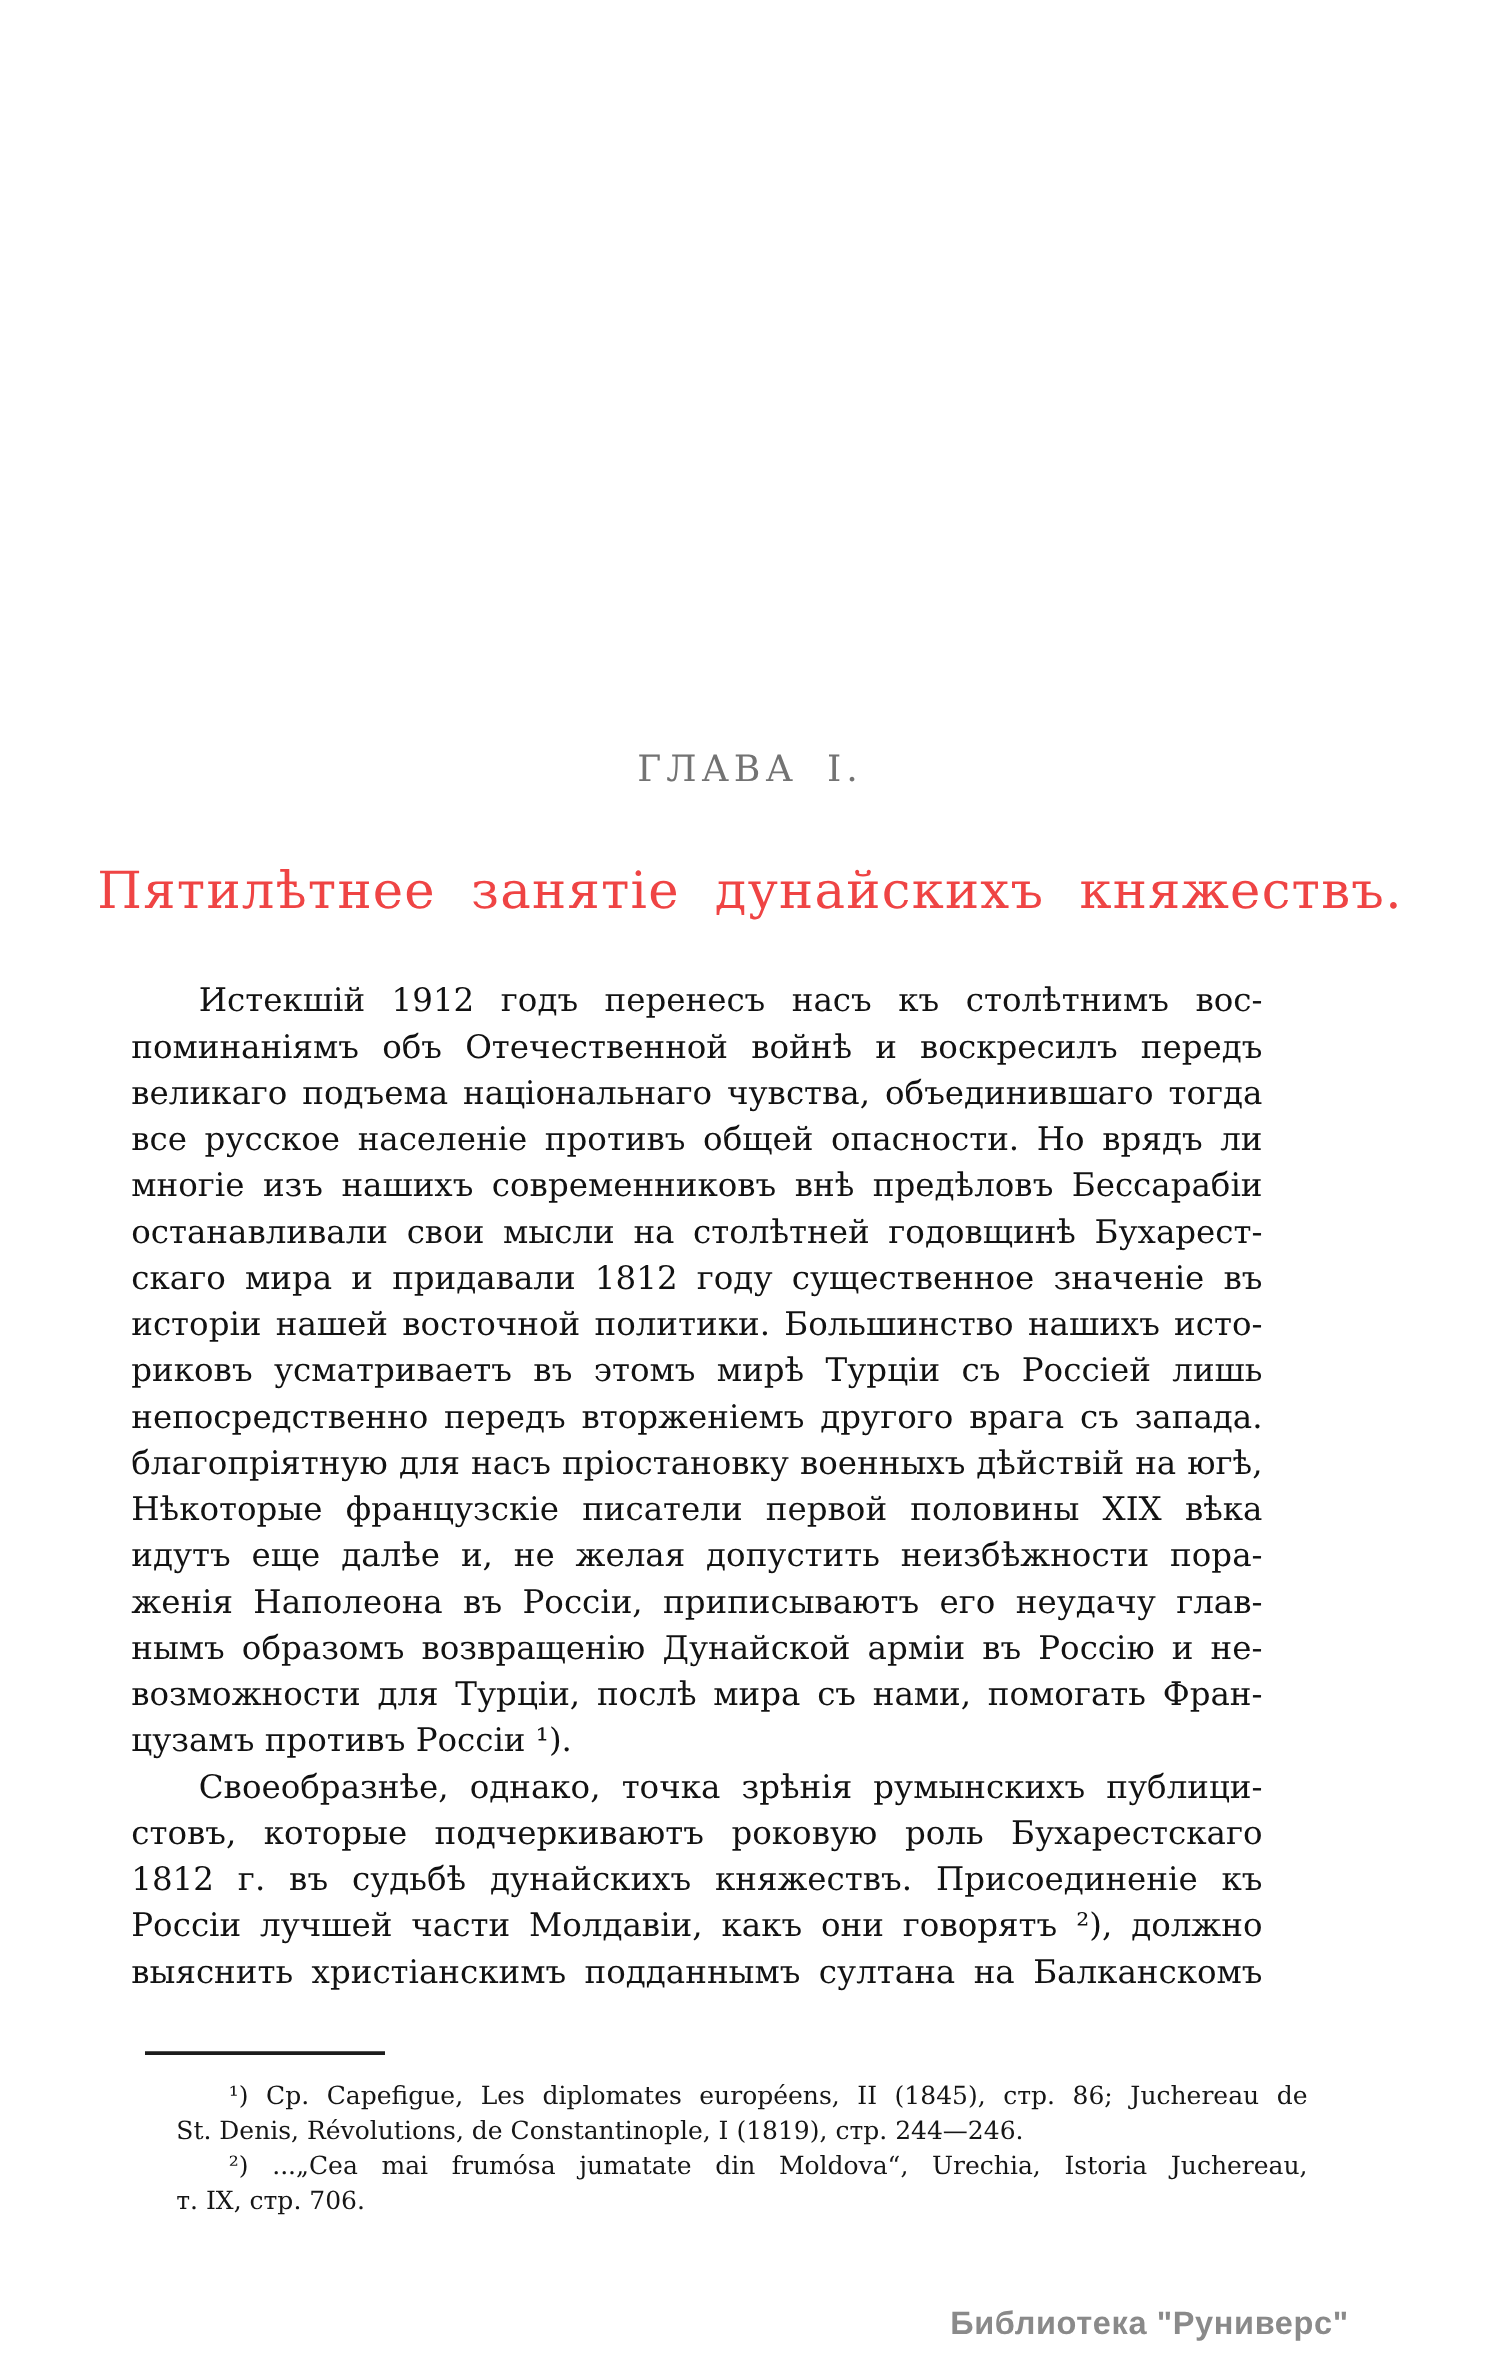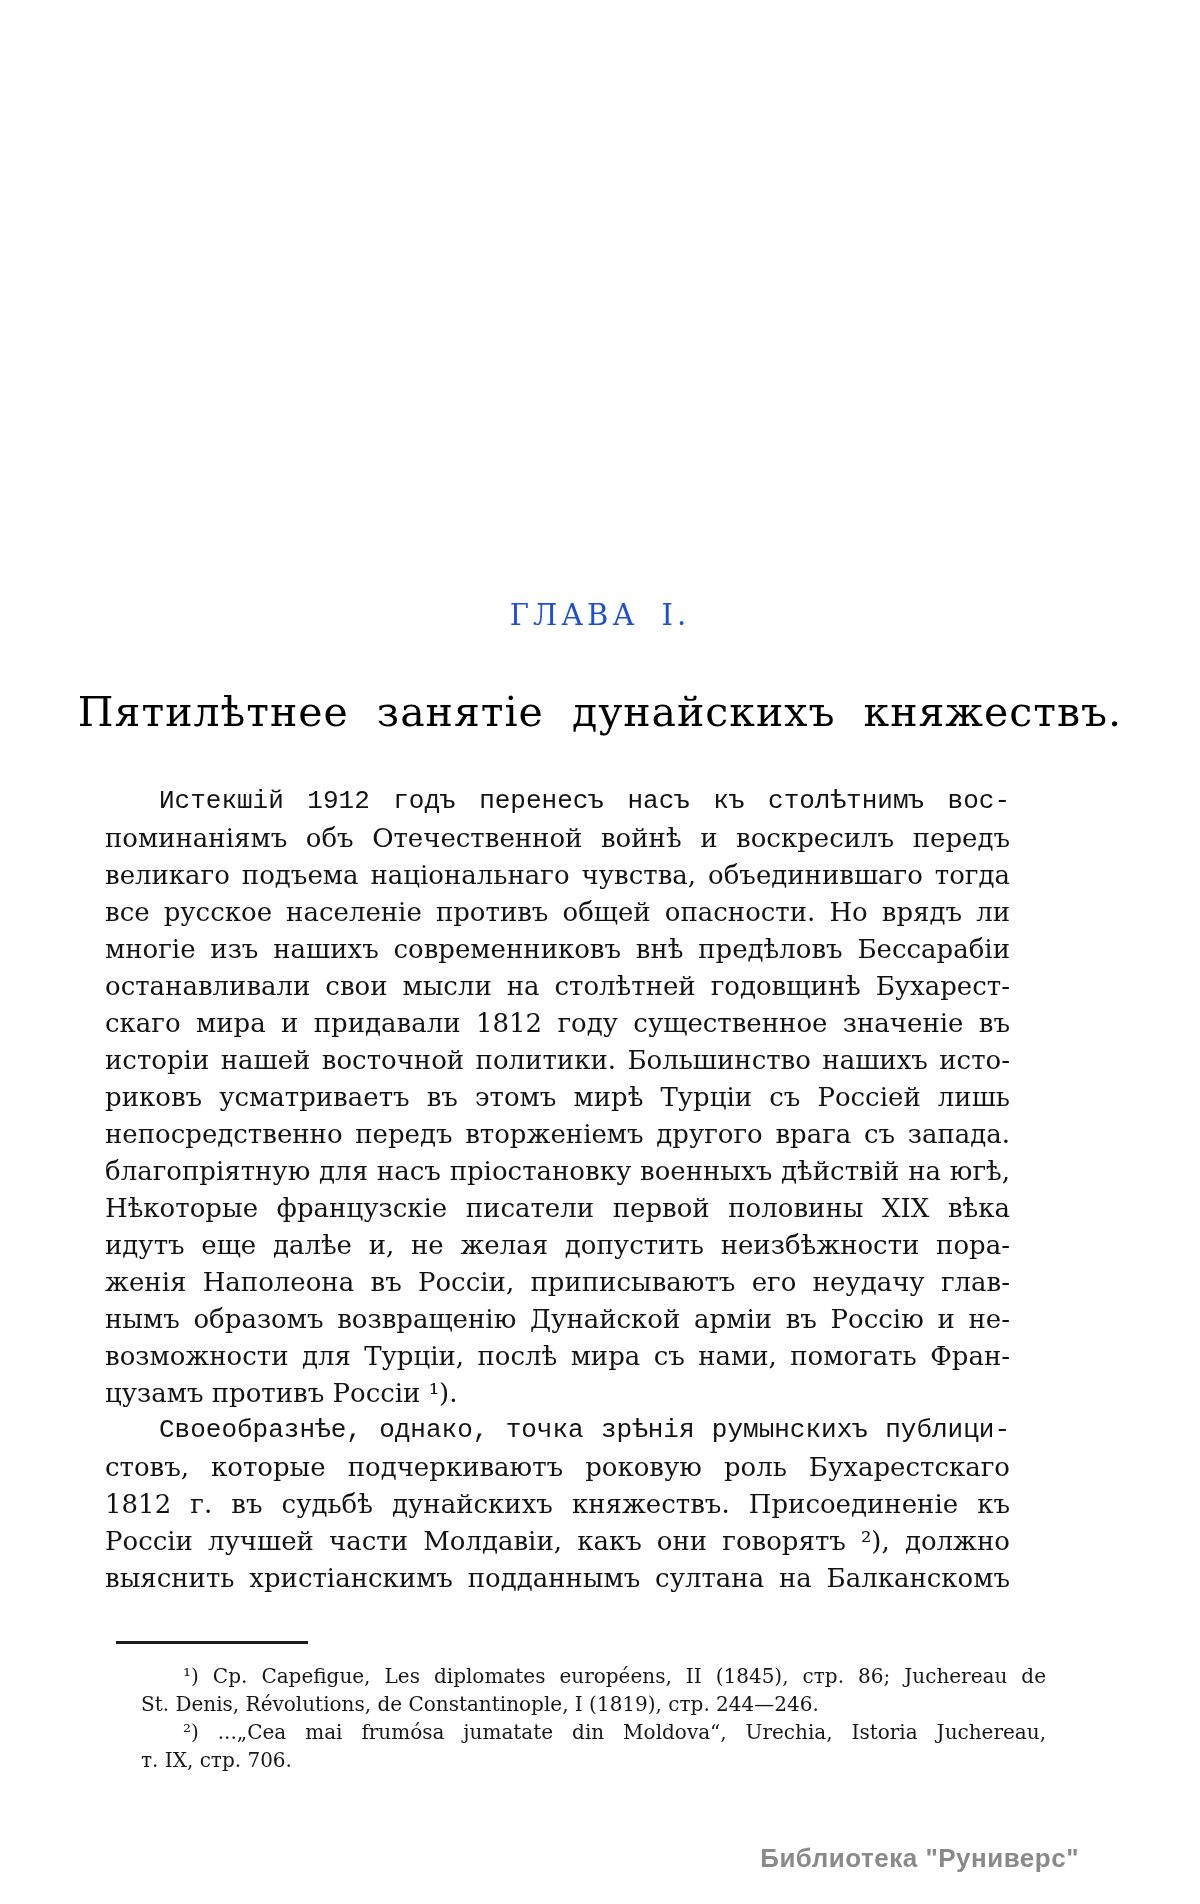--- a/index.html
+++ b/index.html
@@ -18,51 +18,51 @@
   }
   .chapter-heading {
     position: absolute;
     top: 598px;
     left: 0;
     width: 1200px;
     text-align: center;
     font-size: 29px;
     letter-spacing: 4px;
     word-spacing: 10px;
-    color: #1d4ed8;
+    color: #737373;
   }
   .page-title {
     position: absolute;
     top: 688px;
     left: 0;
     width: 1200px;
     text-align: center;
     font-size: 41px;
     letter-spacing: 1px;
     word-spacing: 14px;
-    color: #000000;
+    color: #ef4444;
   }
   .body-text {
     position: absolute;
     top: 783px;
     left: 105px;
     width: 905px;
     font-size: 26px;
     color: #121212;
   }
   .paragraph { margin: 0; }
   .line {
     height: 37px;
     line-height: 37px;
     text-align: justify;
     text-align-last: justify;
     white-space: normal;
     overflow: hidden;
   }
-  .line.indent { text-indent: 54px; font-family: Liberation Mono, monospace; }
+  .line.indent { text-indent: 54px; }
   .line.end { text-align-last: left; }
   .footnote-rule {
     position: absolute;
     top: 1641px;
     left: 116px;
     width: 192px;
     height: 3px;
     background: #1c1c1c;
   }
   .footnotes {

